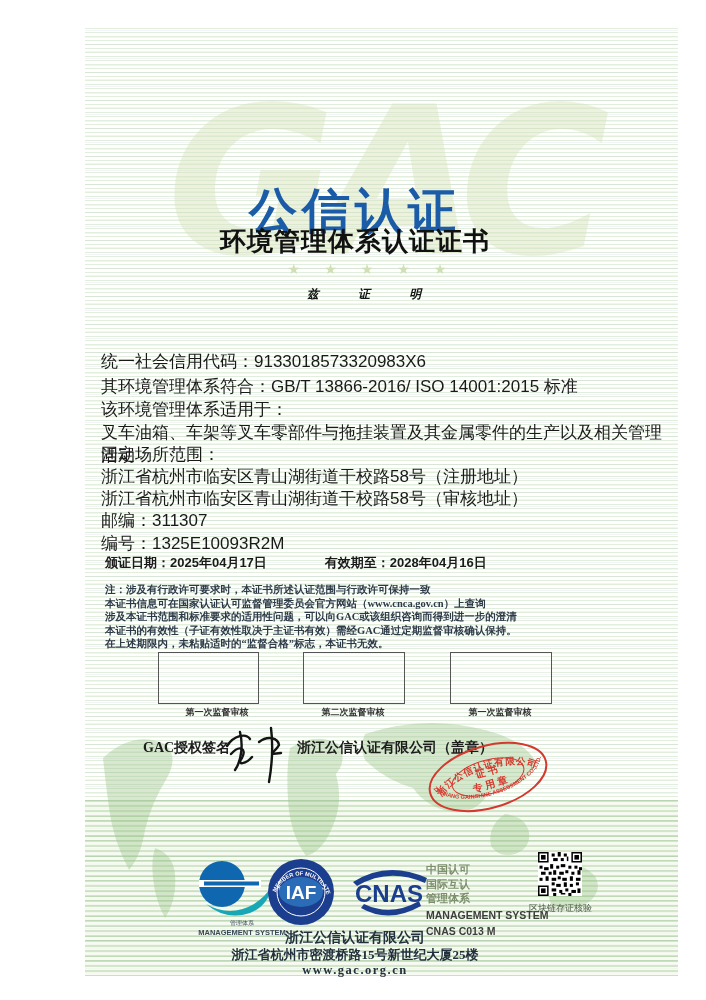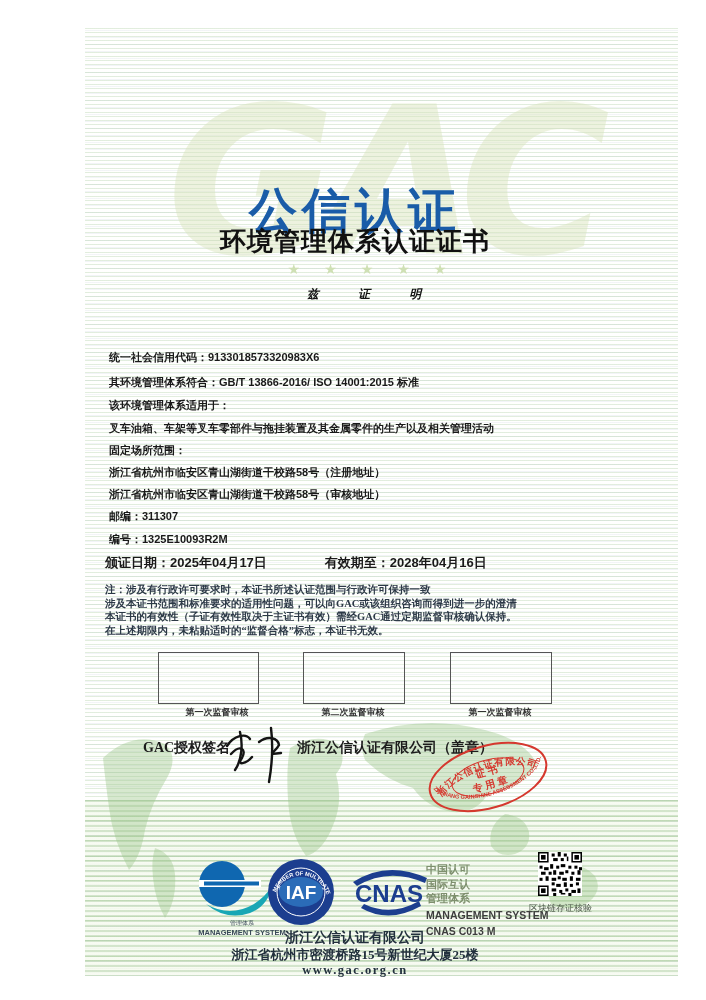--- a/index.html
+++ b/index.html
@@ -24,21 +24,21 @@
     font-family:"DejaVu Sans",sans-serif;font-weight:bold;font-style:italic;
     font-size:205px;line-height:205px;letter-spacing:-14px;
     color:rgba(215,226,186,0.45);user-select:none;
   }
   .center-col{position:absolute;left:0;width:540px;text-align:center;}
   .title{top:118px;font-size:48px;font-weight:900;letter-spacing:5px;margin-top:33px;}
   .subtitle{top:196px;font-size:26px;font-weight:800;color:#111;letter-spacing:1px;}
   .stars{top:233px;font-size:14px;color:#cfe0b4;letter-spacing:24px;padding-left:24px;}
   .statement{top:258px;font-size:12px;font-weight:800;color:#151515;letter-spacing:18px;padding-left:18px;font-style:italic;}
   .company{position:absolute;left:20px;top:289px;font-size:17px;font-weight:800;color:#141414;}
-  .info-line{position:absolute;left:24px;font-size:11px;font-weight:700;color:#191919;}
+  .info-line{position:absolute;left:16px;font-size:17px;font-weight:400;color:#191919;}
   .dates{position:absolute;left:20px;top:526px;display:flex;gap:58px;font-size:13px;font-weight:700;color:#191919;}
   .notes{
     position:absolute;left:20px;top:555px;width:490px;
     font-family:"Liberation Serif",serif;font-size:10.5px;font-weight:700;
     color:#2c3947;line-height:13.6px;
   }
   .sup-box{position:absolute;top:624px;height:50px;border:1px solid #555;background:rgba(255,255,255,0.25);}
   .sup-label{
     position:absolute;top:678px;width:120px;text-align:center;
     font-family:"Liberation Serif",serif;font-size:9px;color:#333;font-weight:600;
@@ -99,20 +99,21 @@
   <div class="info-line" style="top:481px">邮编：311307</div>
   <div class="info-line" style="top:504px">编号：1325E10093R2M</div>
 
   <div class="dates">
     <span>颁证日期：2025年04月17日</span>
     <span>有效期至：2028年04月16日</span>
   </div>
 
   <div class="notes">
     <div>注：涉及有行政许可要求时，本证书所述认证范围与行政许可保持一致</div>
+    <div>本证书信息可在国家认证认可监督管理委员会官方网站（www.cnca.gov.cn）上查询</div>
     <div>涉及本证书范围和标准要求的适用性问题，可以向GAC或该组织咨询而得到进一步的澄清</div>
     <div>本证书的有效性（子证有效性取决于主证书有效）需经GAC通过定期监督审核确认保持。</div>
     <div>在上述期限内，未粘贴适时的“监督合格”标志，本证书无效。</div>
   </div>
 
   <div class="sup-box" style="left:73px;width:99px"></div>
   <div class="sup-box" style="left:218px;width:100px"></div>
   <div class="sup-box" style="left:365px;width:100px"></div>
   <div class="sup-label" style="left:72px">第一次监督审核</div>
   <div class="sup-label" style="left:208px">第二次监督审核</div>

